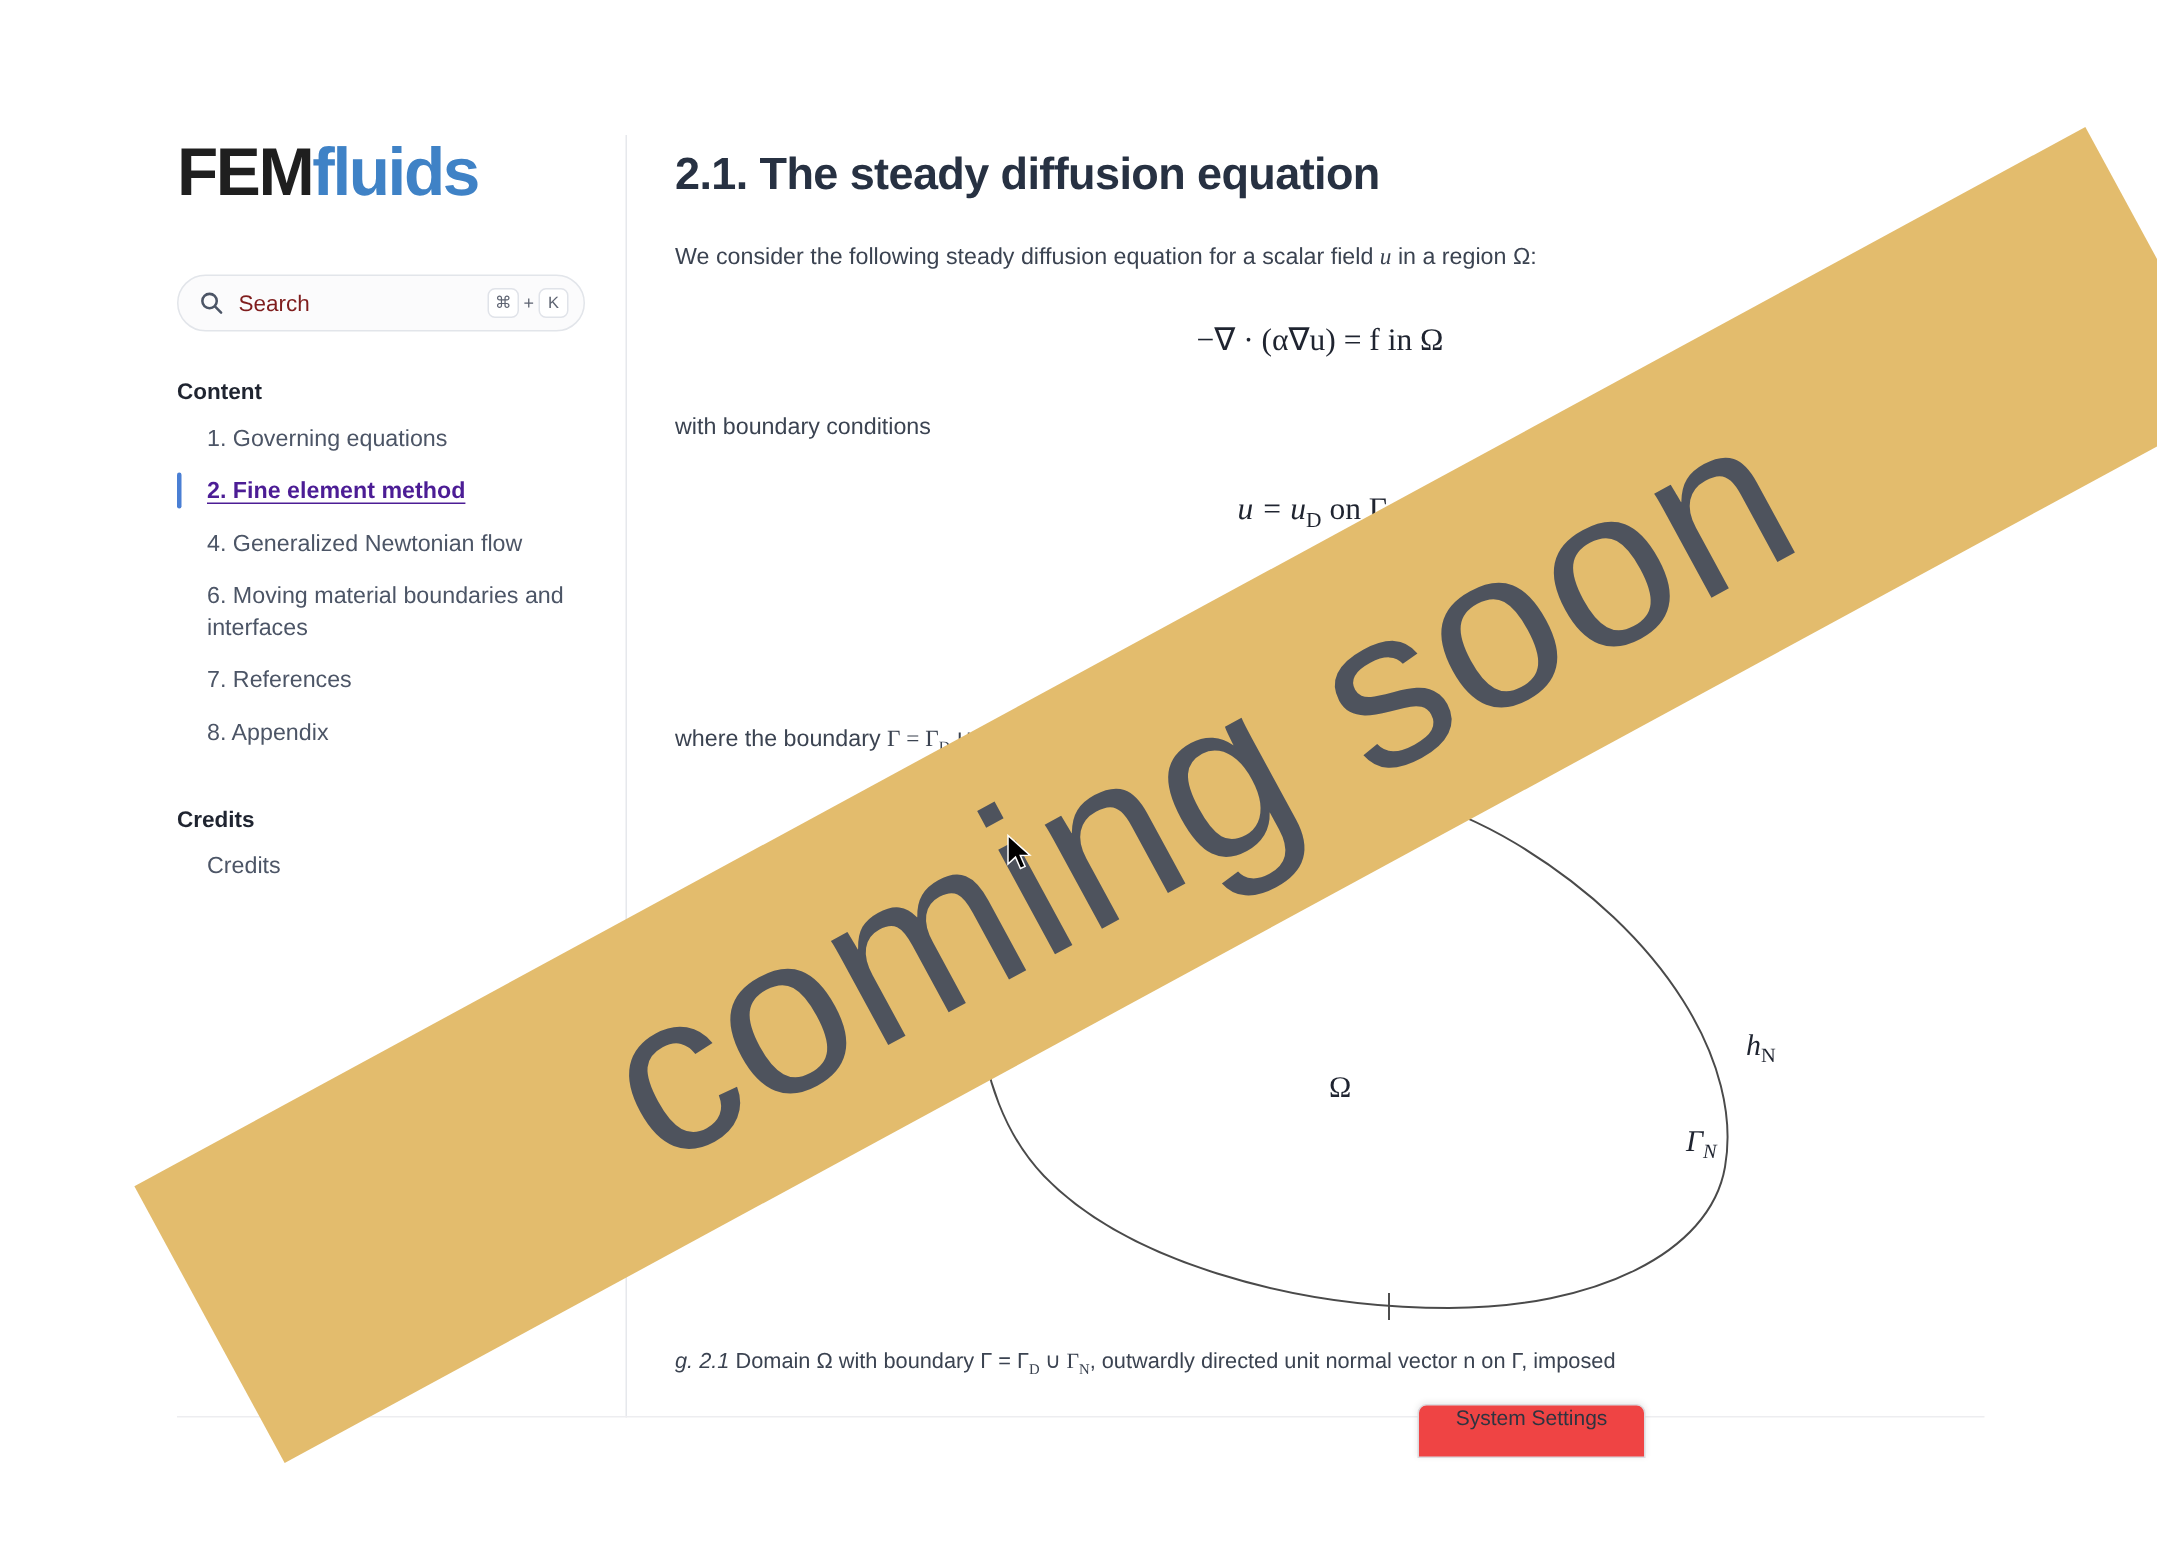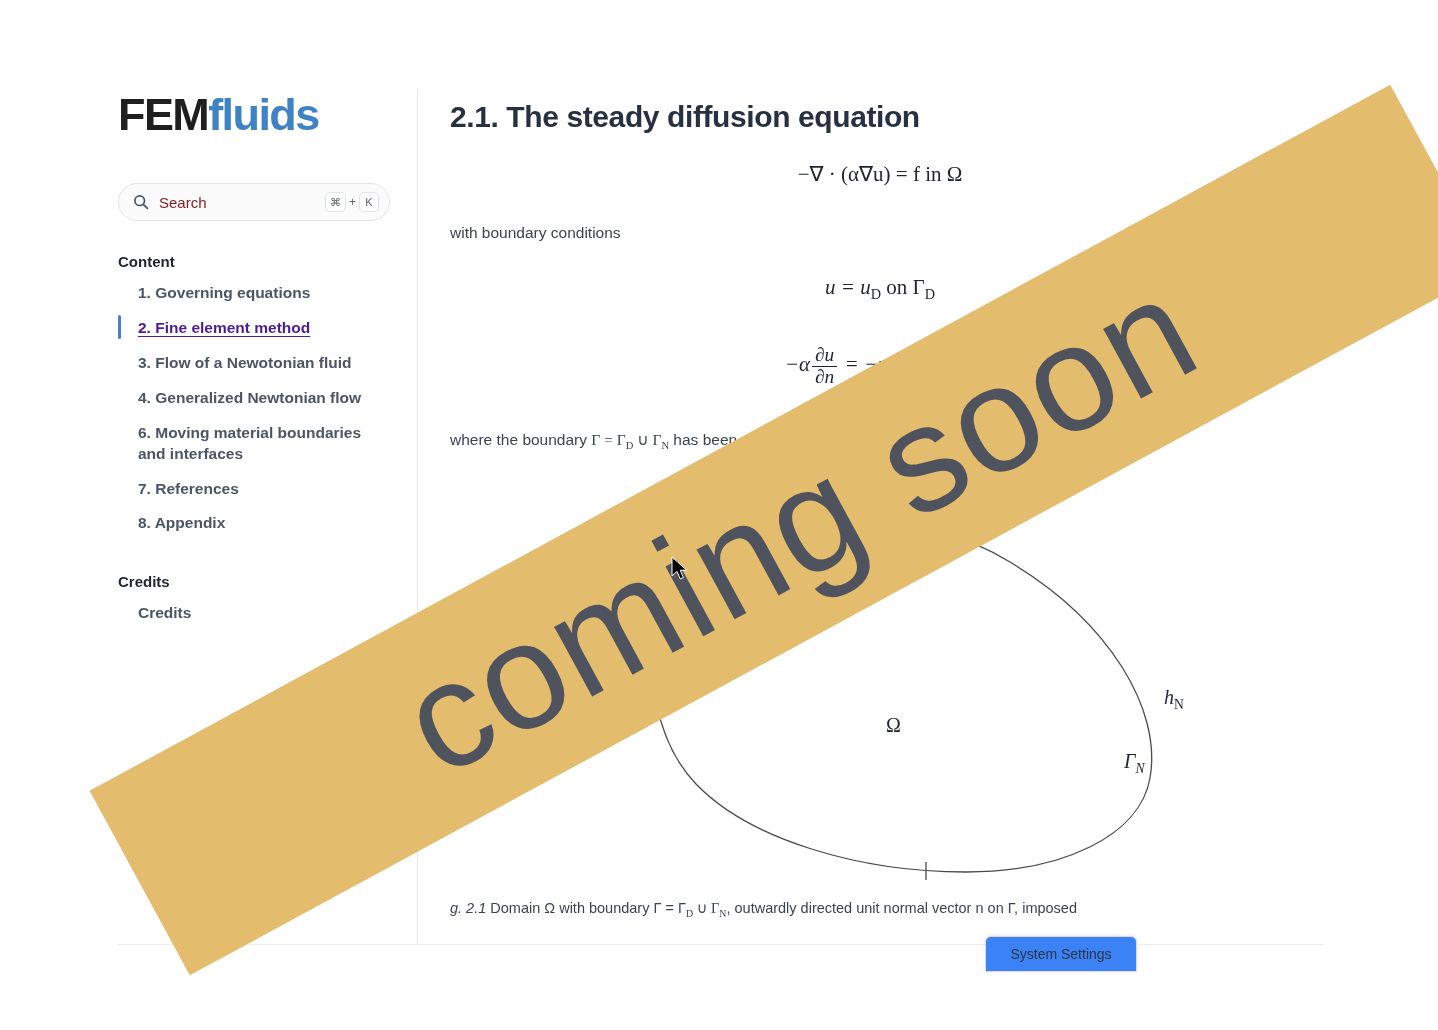--- a/index.html
+++ b/index.html
@@ -95,21 +95,20 @@
   }
   .nav-item {
     position: relative;
     font-size: 15.5px;
     line-height: 1.35;
     color: #4c5566;
     padding: 7px 0 7px 20px;
     width: 268px;
     box-sizing: border-box;
     cursor: pointer;
-    font-weight: bold;
   }
   .nav-item.active {
     color: #4c1d95;
     font-weight: 600;
     text-decoration: underline;
     text-underline-offset: 3px;
   }
   .nav-item.active::before {
     content: "";
     position: absolute;
@@ -221,31 +220,30 @@
     background: #ededf0;
   }
 
   
   #sys-settings {
     position: absolute;
     left: 945px;
     top: 936px;
     width: 150px;
     height: 34px;
-    background: #3b82f6;
+    background: #ef4444;
     border: 1px solid #dcdce0;
     border-radius: 6px 6px 0 0;
     box-shadow: 0 -1px 4px rgba(0,0,0,0.08);
     display: flex;
-    align-items: center;
+    align-items: flex-start;
     justify-content: center;
     font-size: 14px;
     color: #2e3440;
     overflow: hidden;
-    margin-left: 40px;
   }
 
   
   #banner {
     position: absolute;
     left: 50px;
     top: 425px;
     width: 1480px;
     height: 210px;
     background: #e3bc6d;
@@ -294,36 +292,36 @@
       </svg>
       <span id="search-placeholder">Search</span>
       <span class="kbd">⌘</span>
       <span class="kbd-plus">+</span>
       <span class="kbd">K</span>
     </div>
 
     <div class="nav-head">Content</div>
     <div class="nav-item">1. Governing equations</div>
     <div class="nav-item active">2. Fine element method</div>
-    <div class="nav-item">3. Flow of a Newotonian fluid</div>
     <div class="nav-item">4. Generalized Newtonian flow</div>
     <div class="nav-item">6. Moving material boundaries and interfaces</div>
     <div class="nav-item">7. References</div>
     <div class="nav-item">8. Appendix</div>
 
     <div class="nav-head">Credits</div>
     <div class="nav-item">Credits</div>
   </div>
 
   <div id="divider"></div>
 
   <div id="main">
 
     <h1 id="page-title">2.1. The steady diffusion equation</h1>
 
+    <p class="para" style="margin-bottom:30px;"><span>We consider the following steady diffusion equation for a scalar field </span><span class="mathfont mi">u</span><span> in a region Ω:</span></p>
 
     <div class="eqblock" style="margin:28px 0 34px 0;">
       <span>−∇ · (α∇u) = f in Ω</span>
       <span class="eqnum">1)</span>
     </div>
 
     <p class="para" style="margin-bottom:22px;">with boundary conditions</p>
 
     <div class="eqblock" style="margin:30px 0 42px 0;">
       <span class="mi">u = u</span><sub>D</sub><span> on Γ</span><sub>D</sub>

